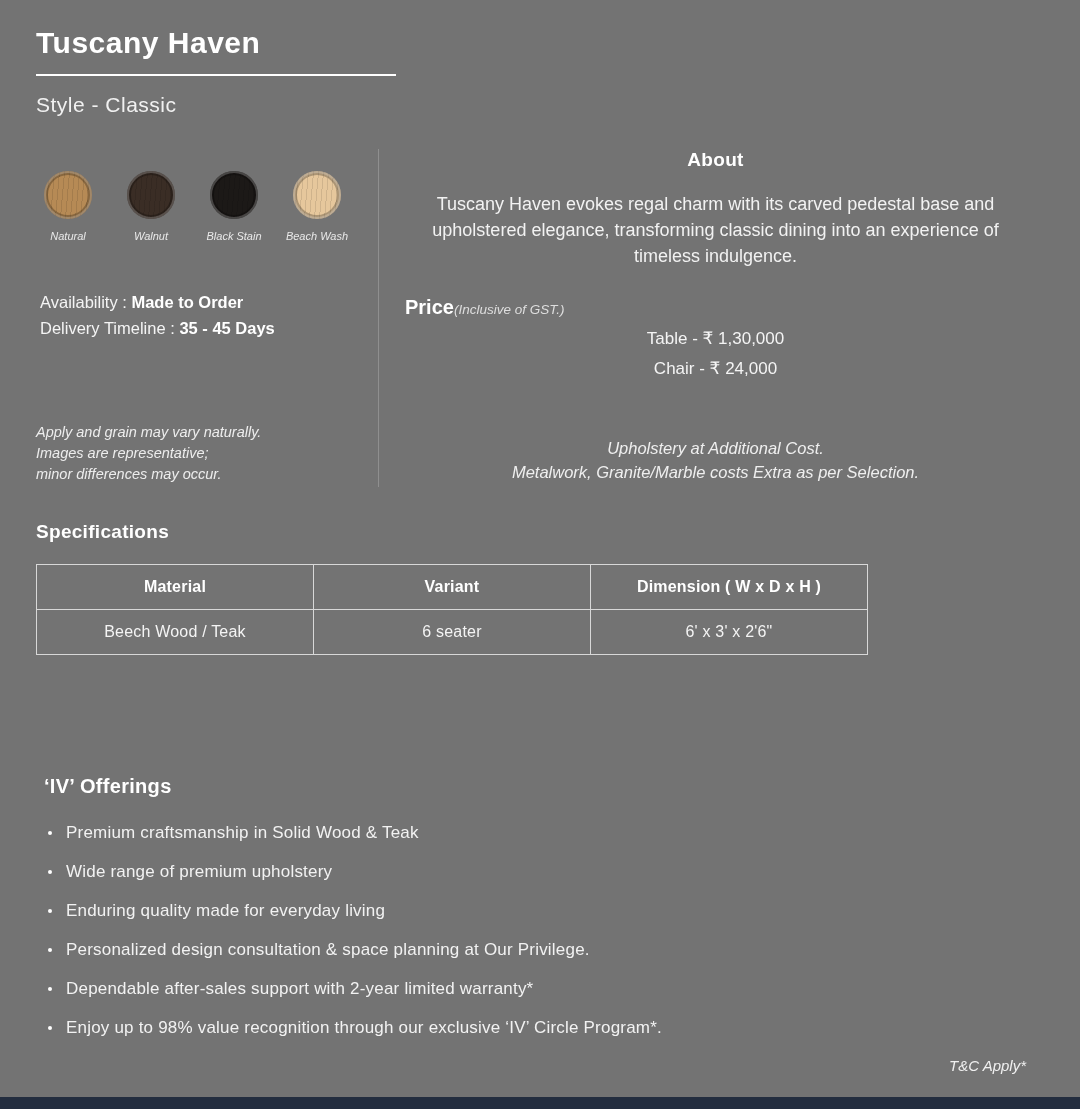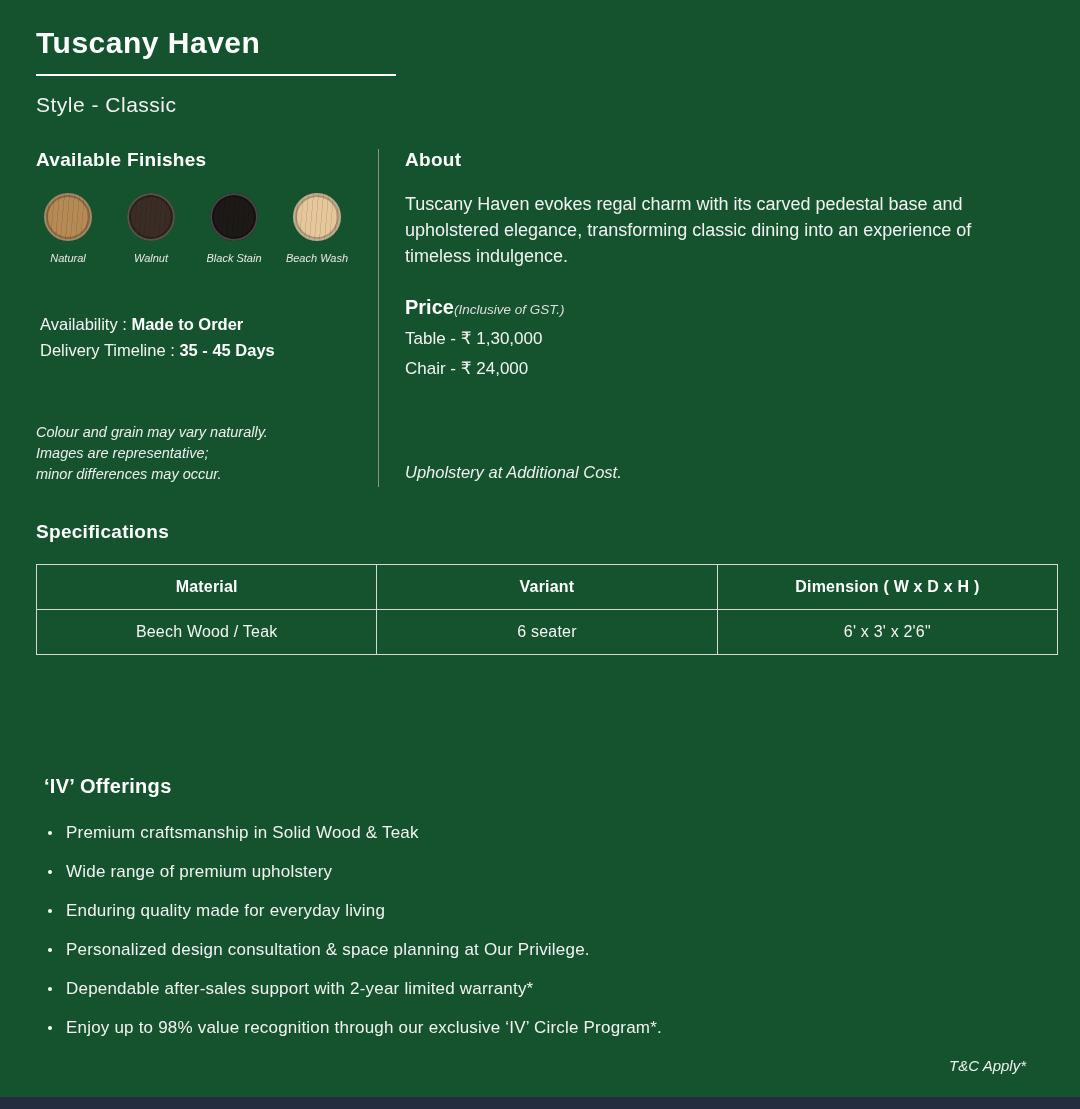--- a/index.html
+++ b/index.html
@@ -1,36 +1,36 @@
 <!DOCTYPE html>
 <html><head>
 <meta charset="utf-8">
 <style>
   * { margin:0; padding:0; box-sizing:border-box; }
   html,body { background:#000; }
   .page {
     position:relative;
     width:1080px; height:1109px;
-    background:#14532d;
+    background:#737373;
     color:#f4f4f4;
     font-family:"Liberation Sans","DejaVu Sans",sans-serif;
     padding:26px 54px 0 36px;
     overflow:hidden;
   }
 
   
   .title { font-size:30px; font-weight:800; letter-spacing:.5px; color:#fff; }
   .title-rule { width:360px; height:2px; background:#fff; margin:14px 0 17px; }
   .subtitle { font-size:21px; letter-spacing:.5px; color:#f1f1f1; }
 
   
   .two-col { display:flex; margin-top:32px; height:338px; }
   .left-col { width:342px; display:flex; flex-direction:column; }
   .divider { width:1px; background:#8f8f8f; }
-  .right-col { flex:1; padding-left:26px; display:flex; flex-direction:column; }
+  .right-col { flex:1; padding-left:26px; display:flex; flex-direction:column;text-align:center; }
 
   h2.sec { font-size:19px; font-weight:800; letter-spacing:.3px; color:#fff; }
 
   .swatches { display:flex; gap:19px; margin-top:22px;align-items:flex-end; }
   .swatch-item { display:flex; flex-direction:column; align-items:center; width:64px; }
   .swatch {
     width:48px; height:48px; border-radius:50%;
     box-shadow: inset 0 0 0 2px rgba(255,255,255,.22), inset 0 0 0 4px rgba(0,0,0,.25);
     background-image: repeating-linear-gradient(95deg, rgba(0,0,0,.10) 0 1px, transparent 1px 5px);
   }
@@ -43,21 +43,21 @@
 
   .about-body { margin-top:20px; font-size:18px; line-height:1.45; max-width:640px; color:#f2f2f2; }
   .price-row { margin-top:27px; display:flex; align-items:baseline; gap:0; }
   .price-title { font-size:20px; font-weight:800; color:#fff; }
   .price-note { font-size:13.5px; font-style:italic; color:#dedede; }
   .price-line { font-size:17px; margin-top:9px; }
   .extra { margin-top:auto; margin-bottom:2px; font-size:16.5px; font-style:italic; line-height:1.5; color:#efefef; }
 
   
   .specs { margin-top:34px; }
-  .spec-table { width:1022px; border-collapse:collapse; margin-top:21px; table-layout:fixed; }
+  .spec-table { width:832px; border-collapse:collapse; margin-top:21px; table-layout:fixed; }
   .spec-table th, .spec-table td {
     border:1px solid #d8d8d8; text-align:center; height:45px;
     font-size:16px; letter-spacing:.2px; width:33.33%;
   }
   .spec-table th { font-weight:700; color:#fff; }
 
   
   .offerings { margin-top:120px; padding-left:8px; }
   .offerings h2.sec { font-size:20px; }
   .offer-list { list-style:none; margin-top:25px; }
@@ -80,21 +80,20 @@
 
   <header>
     <h1 class="title">Tuscany Haven</h1>
     <div class="title-rule"></div>
     <div class="subtitle">Style - Classic</div>
   </header>
 
   <section class="two-col">
 
     <div class="left-col">
-      <h2 class="sec">Available Finishes</h2>
 
       <div class="swatches">
         <div class="swatch-item">
           <div class="swatch" style="background-color: rgb(182, 138, 85);"></div>
           <div class="swatch-label">Natural</div>
         </div>
         <div class="swatch-item">
           <div class="swatch" style="background-color: rgb(58, 45, 37);"></div>
           <div class="swatch-label">Walnut</div>
         </div>
@@ -107,41 +106,42 @@
           <div class="swatch-label">Beach Wash</div>
         </div>
       </div>
 
       <div class="avail">
         <div><span>Availability : </span><b>Made to Order</b></div>
         <div><span>Delivery Timeline : </span><b>35 - 45 Days</b></div>
       </div>
 
       <div class="disclaimer">
-        <div>Colour and grain may vary naturally.</div>
+        <div>Apply and grain may vary naturally.</div>
         <div>Images are representative;</div>
         <div>minor differences may occur.</div>
       </div>
     </div>
 
     <div class="divider"></div>
 
     <div class="right-col">
       <h2 class="sec">About</h2>
       <p class="about-body">Tuscany Haven evokes regal charm with its carved pedestal base and upholstered elegance, transforming classic dining into an experience of timeless indulgence.</p>
 
       <div class="price-row">
         <span class="price-title">Price</span>
         <span class="price-note">(Inclusive of GST.)</span>
       </div>
       <div class="price-line">Table - ₹ 1,30,000</div>
       <div class="price-line">Chair - ₹ 24,000</div>
 
       <div class="extra">
         <div>Upholstery at Additional Cost.</div>
+        <div>Metalwork, Granite/Marble costs Extra as per Selection.</div>
       </div>
     </div>
 
   </section>
 
   <section class="specs">
     <h2 class="sec">Specifications</h2>
     <table class="spec-table">
       <thead>
         <tr>

